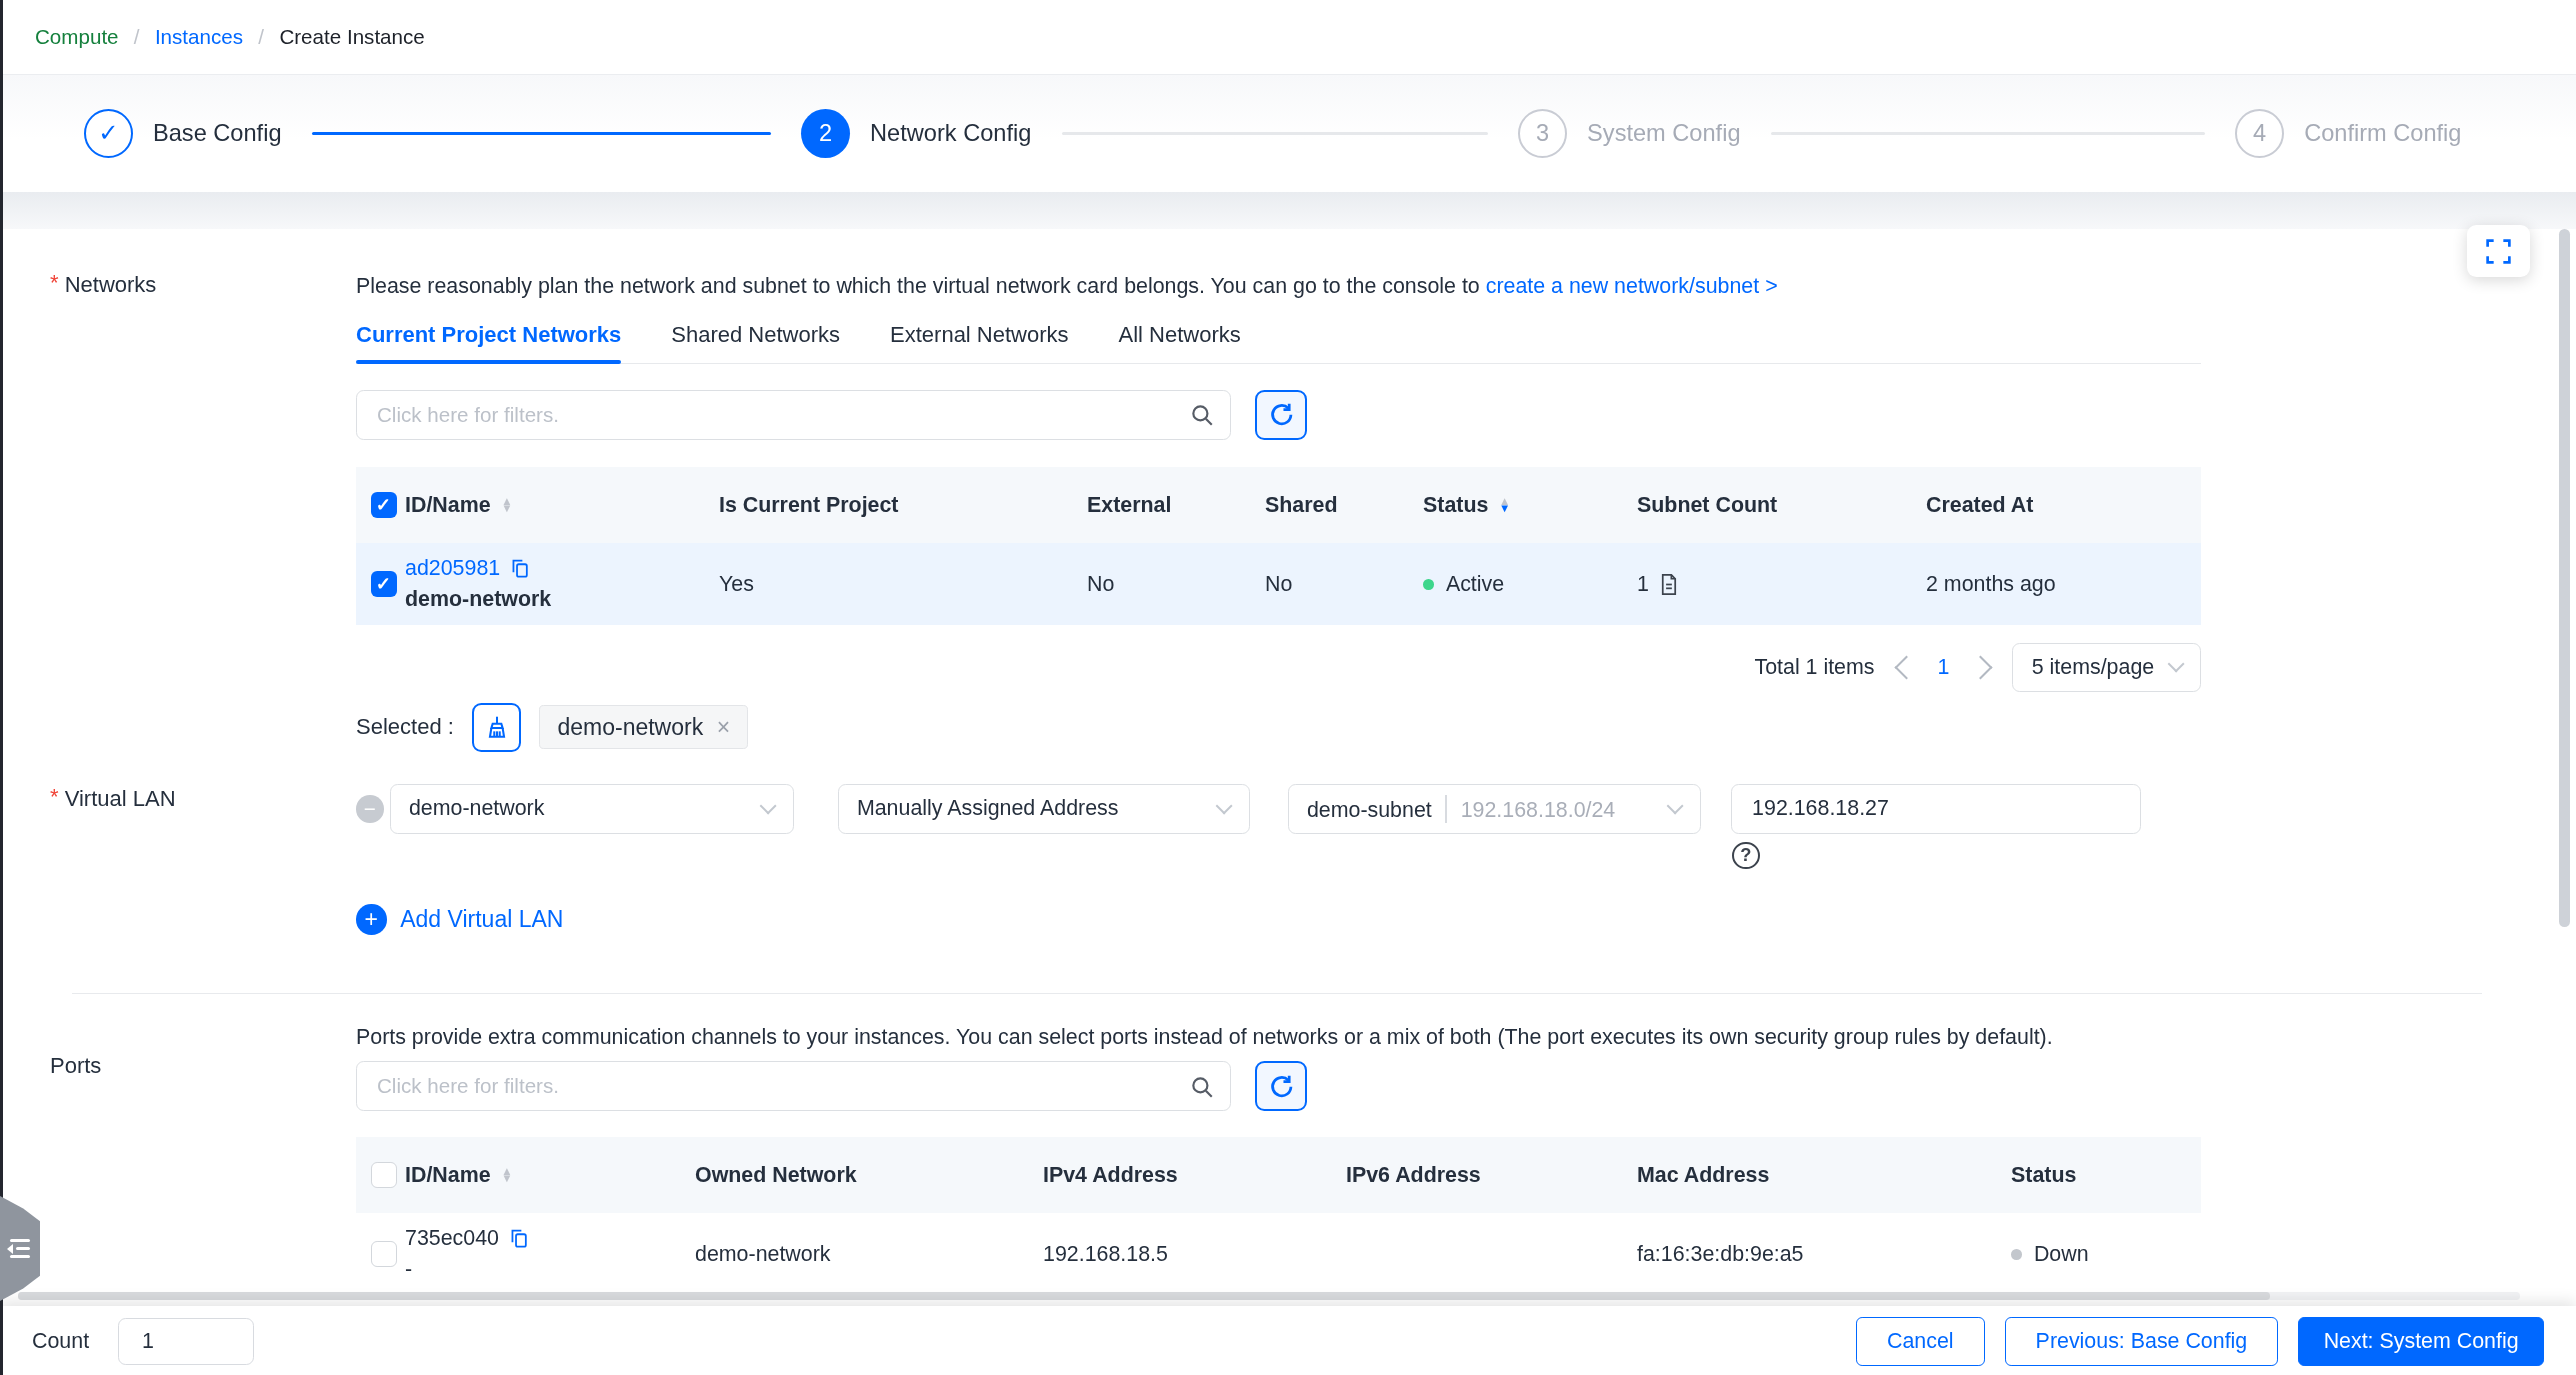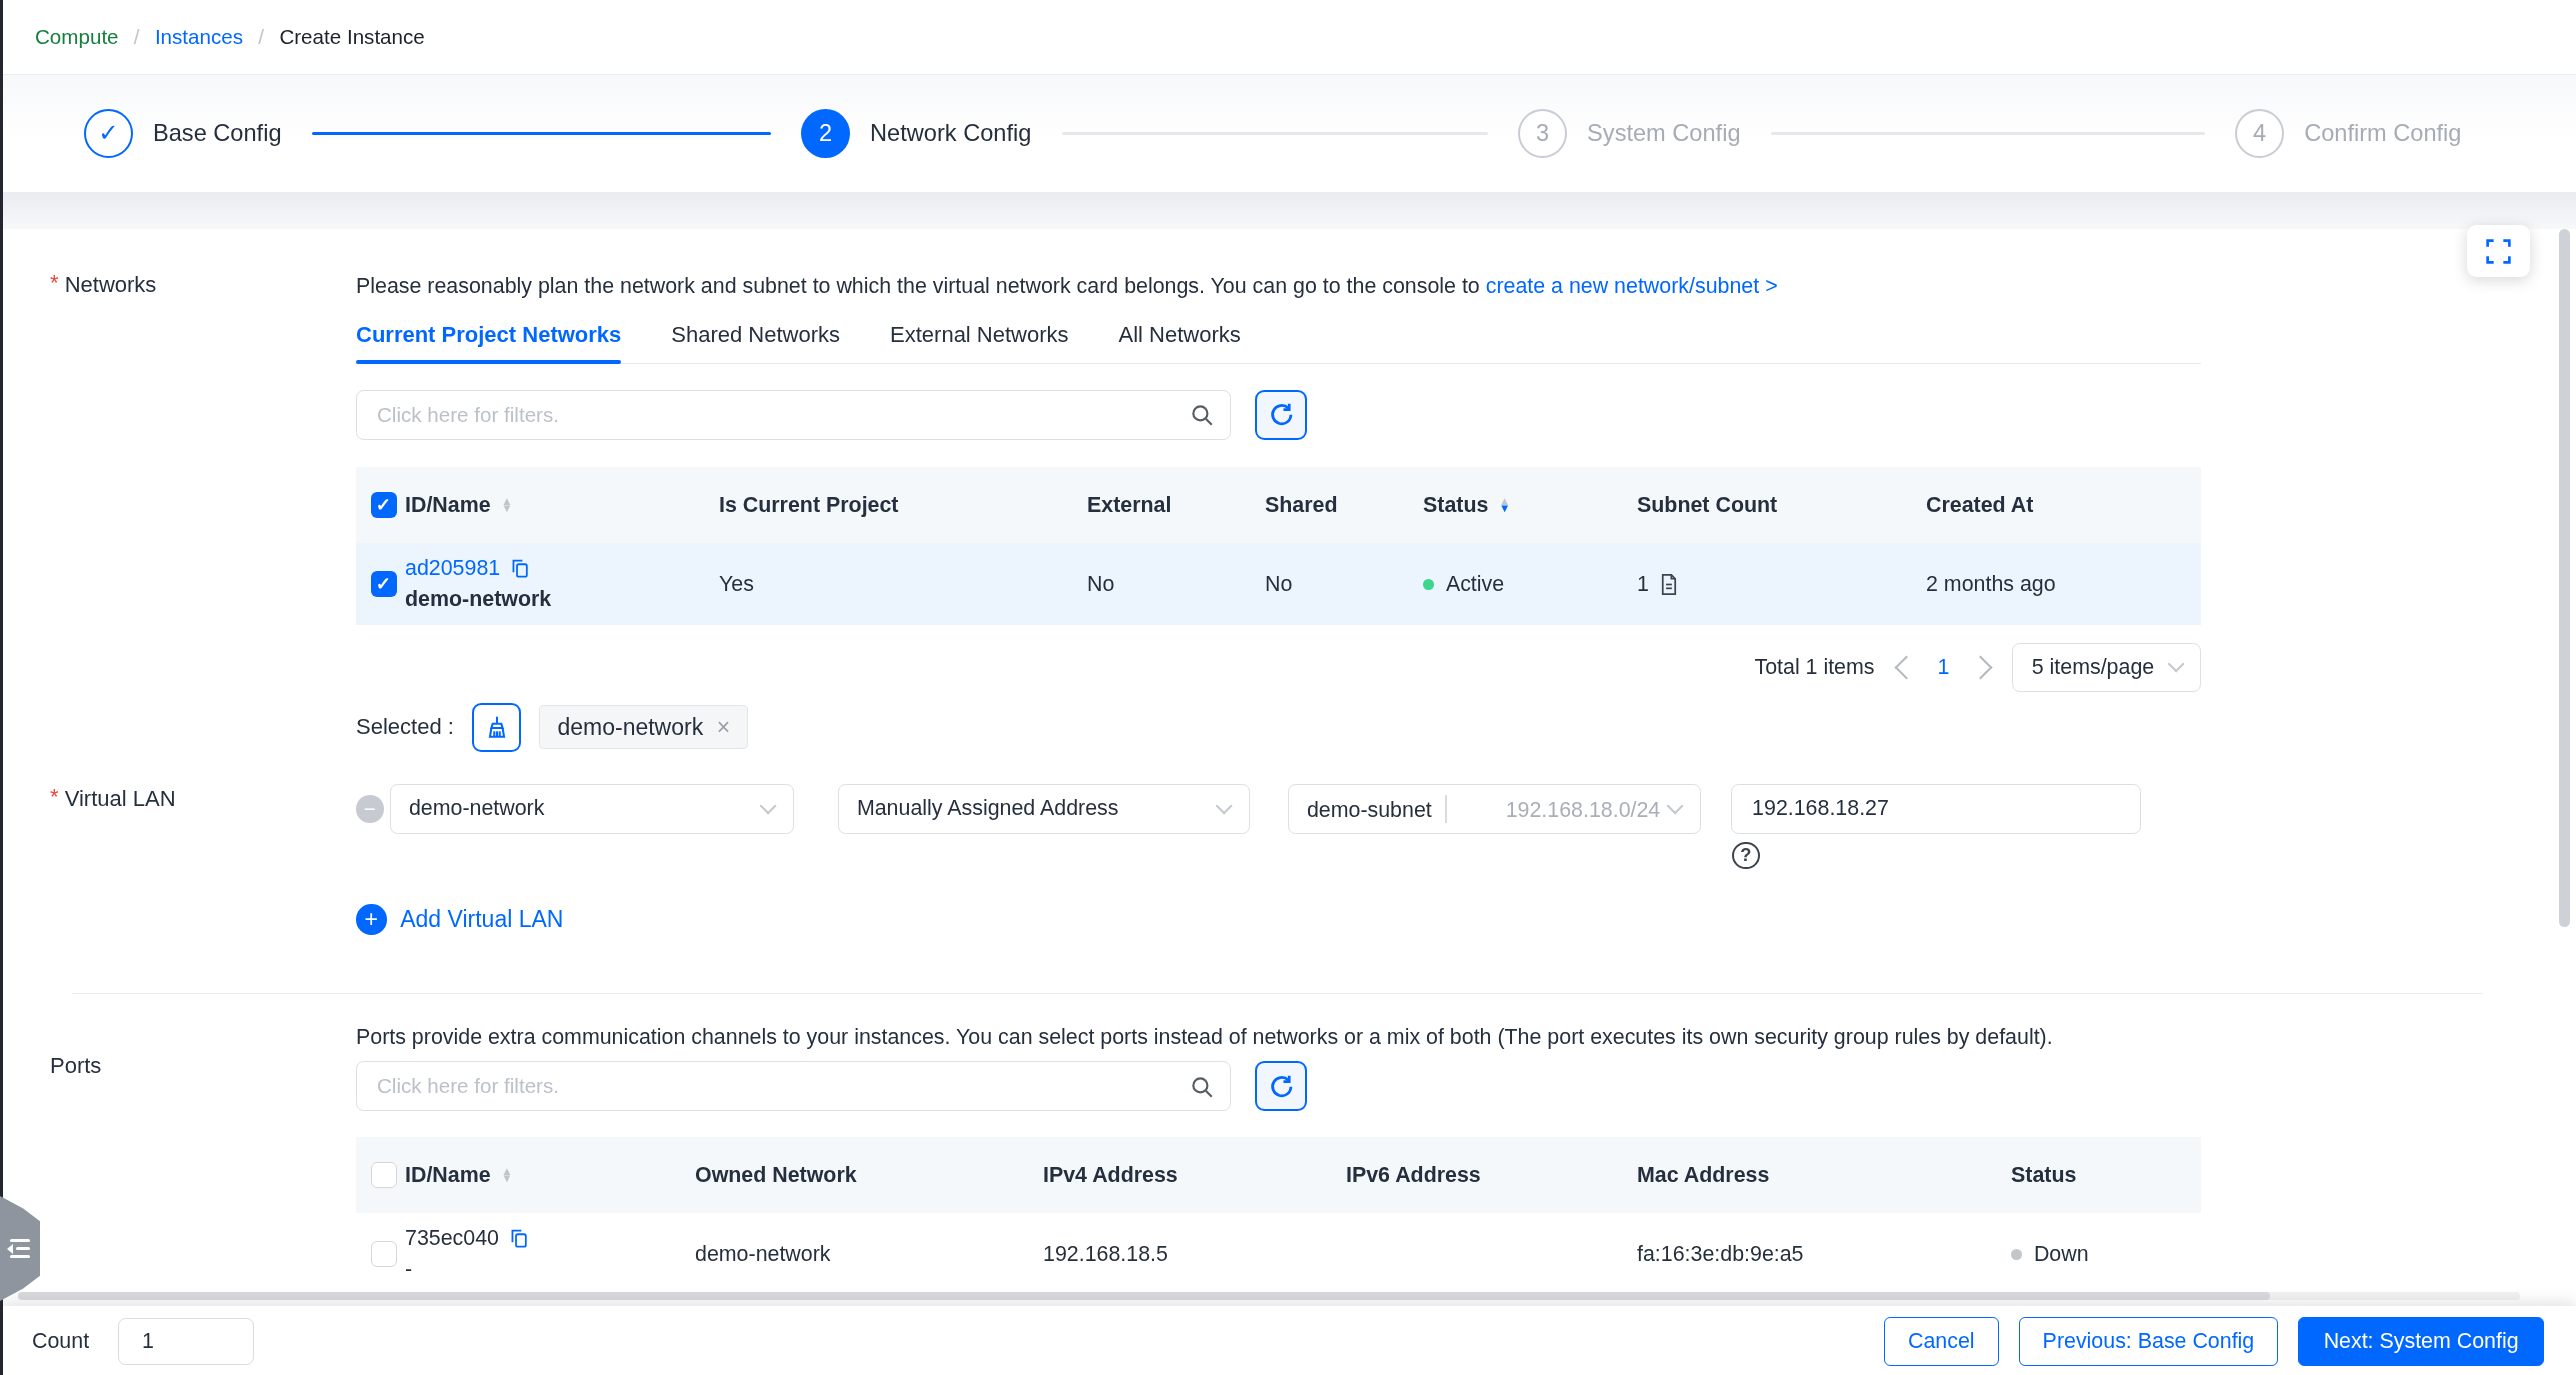--- a/index.html
+++ b/index.html
@@ -108,42 +108,42 @@
   
   .vlan-content { padding-top:32px; }
   .vlan-controls { display:flex; align-items:center; }
   .minus-btn { width:27.5px; height:27.5px; border-radius:50%; background:#c7cbd1; color:#fff; font-size:20.6px; display:flex; align-items:center; justify-content:center; margin-right:6.1px; cursor:pointer; flex:0 0 auto; }
   .select { height:50px; border:1.5px solid #dcdfe3; border-radius:7.6px; background:#fff; display:flex; align-items:center; justify-content:space-between; padding:0 18.3px; font-size:21.4px; cursor:pointer; }
   .sel-net { width:404px; }
   .sel-mode { width:412px; margin-left:44px; }
   .sel-subnet { width:413px; margin-left:38px; }
   .subnet-inner { display:flex; align-items:flex-end; min-width:0; }
   .subnet-div { width:1.5px; height:27.5px; background:#d8dbe0; margin:0 13.7px; flex:0 0 auto; }
-  .subnet-cidr { color:#a9aeb8;margin-left:45px; }
+  .subnet-cidr { color:#a9aeb8; }
   .ip-input { width:410px; height:50px; border:1.5px solid #dcdfe3; border-radius:7.6px; margin-left:30.5px; font-family:inherit; font-size:21.4px; color:#252f3d; padding:0 20px; outline:none; }
   .help-row { margin-top:7.6px; margin-left:1376px; }
   .help-ic { width:27.5px; height:27.5px; border:2.3px solid #3c434d; border-radius:50%; color:#3c434d; font-size:18.3px; font-weight:700; display:flex; align-items:center; justify-content:center; cursor:pointer; }
   .add-vlan { margin-top:35px; display:flex; align-items:center; gap:13.7px; color:#0068ff; font-size:23px; cursor:pointer; }
   .plus-circle { width:30.5px; height:30.5px; border-radius:50%; background:#0068ff; color:#fff; font-size:23px; display:flex; align-items:center; justify-content:center; }
 
   .divider { margin:58px 94px 0 72px; border-top:1.5px solid #e8eaed; }
 
   .ports-desc { margin-top:28px; font-size:21.4px; line-height:30.5px; }
 
   
   .hscroll-track { position:absolute; left:18.3px; right:56px; bottom:76px; height:7.6px; background:#f1f2f4; border-radius:3.8px; z-index:4; }
   .hscroll-thumb { width:90%; height:7.6px; background:#d8dadd; border-radius:3.8px; cursor:pointer; }
 
   
   .footer { position:absolute; left:0; right:0; bottom:0; height:70px; background:#fff; box-shadow:0 -4.6px 13.7px rgba(0,0,0,0.10); display:flex; align-items:center; padding:0 32px; z-index:5; }
   .count-label { font-size:21.4px; }
   .count-input { width:136px; height:47px; border:1.5px solid #d8dbe0; border-radius:7.6px; margin-left:29px; font-family:inherit; font-size:21.4px; padding:0 23px; outline:none; color:#252f3d; }
   .footer .spacer { flex:1; }
   .btn { height:49px; border-radius:6.1px; font-family:inherit; font-size:21.4px; display:flex; align-items:center; justify-content:center; cursor:pointer; white-space:nowrap; }
-  .btn.ghost { background:#fff; border:1.5px solid #0068ff; color:#0068ff; padding:0 23px; }
+  .btn.ghost { background:#fff; border:1.5px solid #0068ff; color:#0068ff; padding:0 30px; }
   .btn.primary { background:#0068ff; border:1.5px solid #0068ff; color:#fff; padding:0 24.4px; margin-left:20px; }
   .btn + .btn.ghost { margin-left:20px; }
 
   
   .float-expand { position:absolute; right:46px; top:225px; width:63px; height:52px; background:#fff; border-radius:9.2px; box-shadow:0 3.1px 15.3px rgba(0,0,0,0.16); display:flex; align-items:center; justify-content:center; color:#0068ff; cursor:pointer; z-index:6; }
   .expand-ic { width:29px; height:29px; }
   .vscroll-thumb { position:absolute; right:6.1px; top:229px; width:10.7px; height:698px; background:#ced2d8; border-radius:5.3px; z-index:6; cursor:pointer; }
   .left-handle { position:absolute; left:0; top:1196px; width:40px; height:105px; background:#8f959e; clip-path:polygon(0 0, 58% 12%, 100% 24%, 100% 76%, 58% 88%, 0 100%); display:flex; align-items:center; justify-content:center; z-index:45; cursor:pointer; }
   .fold-ic { display:flex; flex-direction:column; gap:5.3px; align-items:flex-end; }
   .fold-ic .bar { width:20px; height:3.1px; background:#fff; border-radius:1.5px; }

